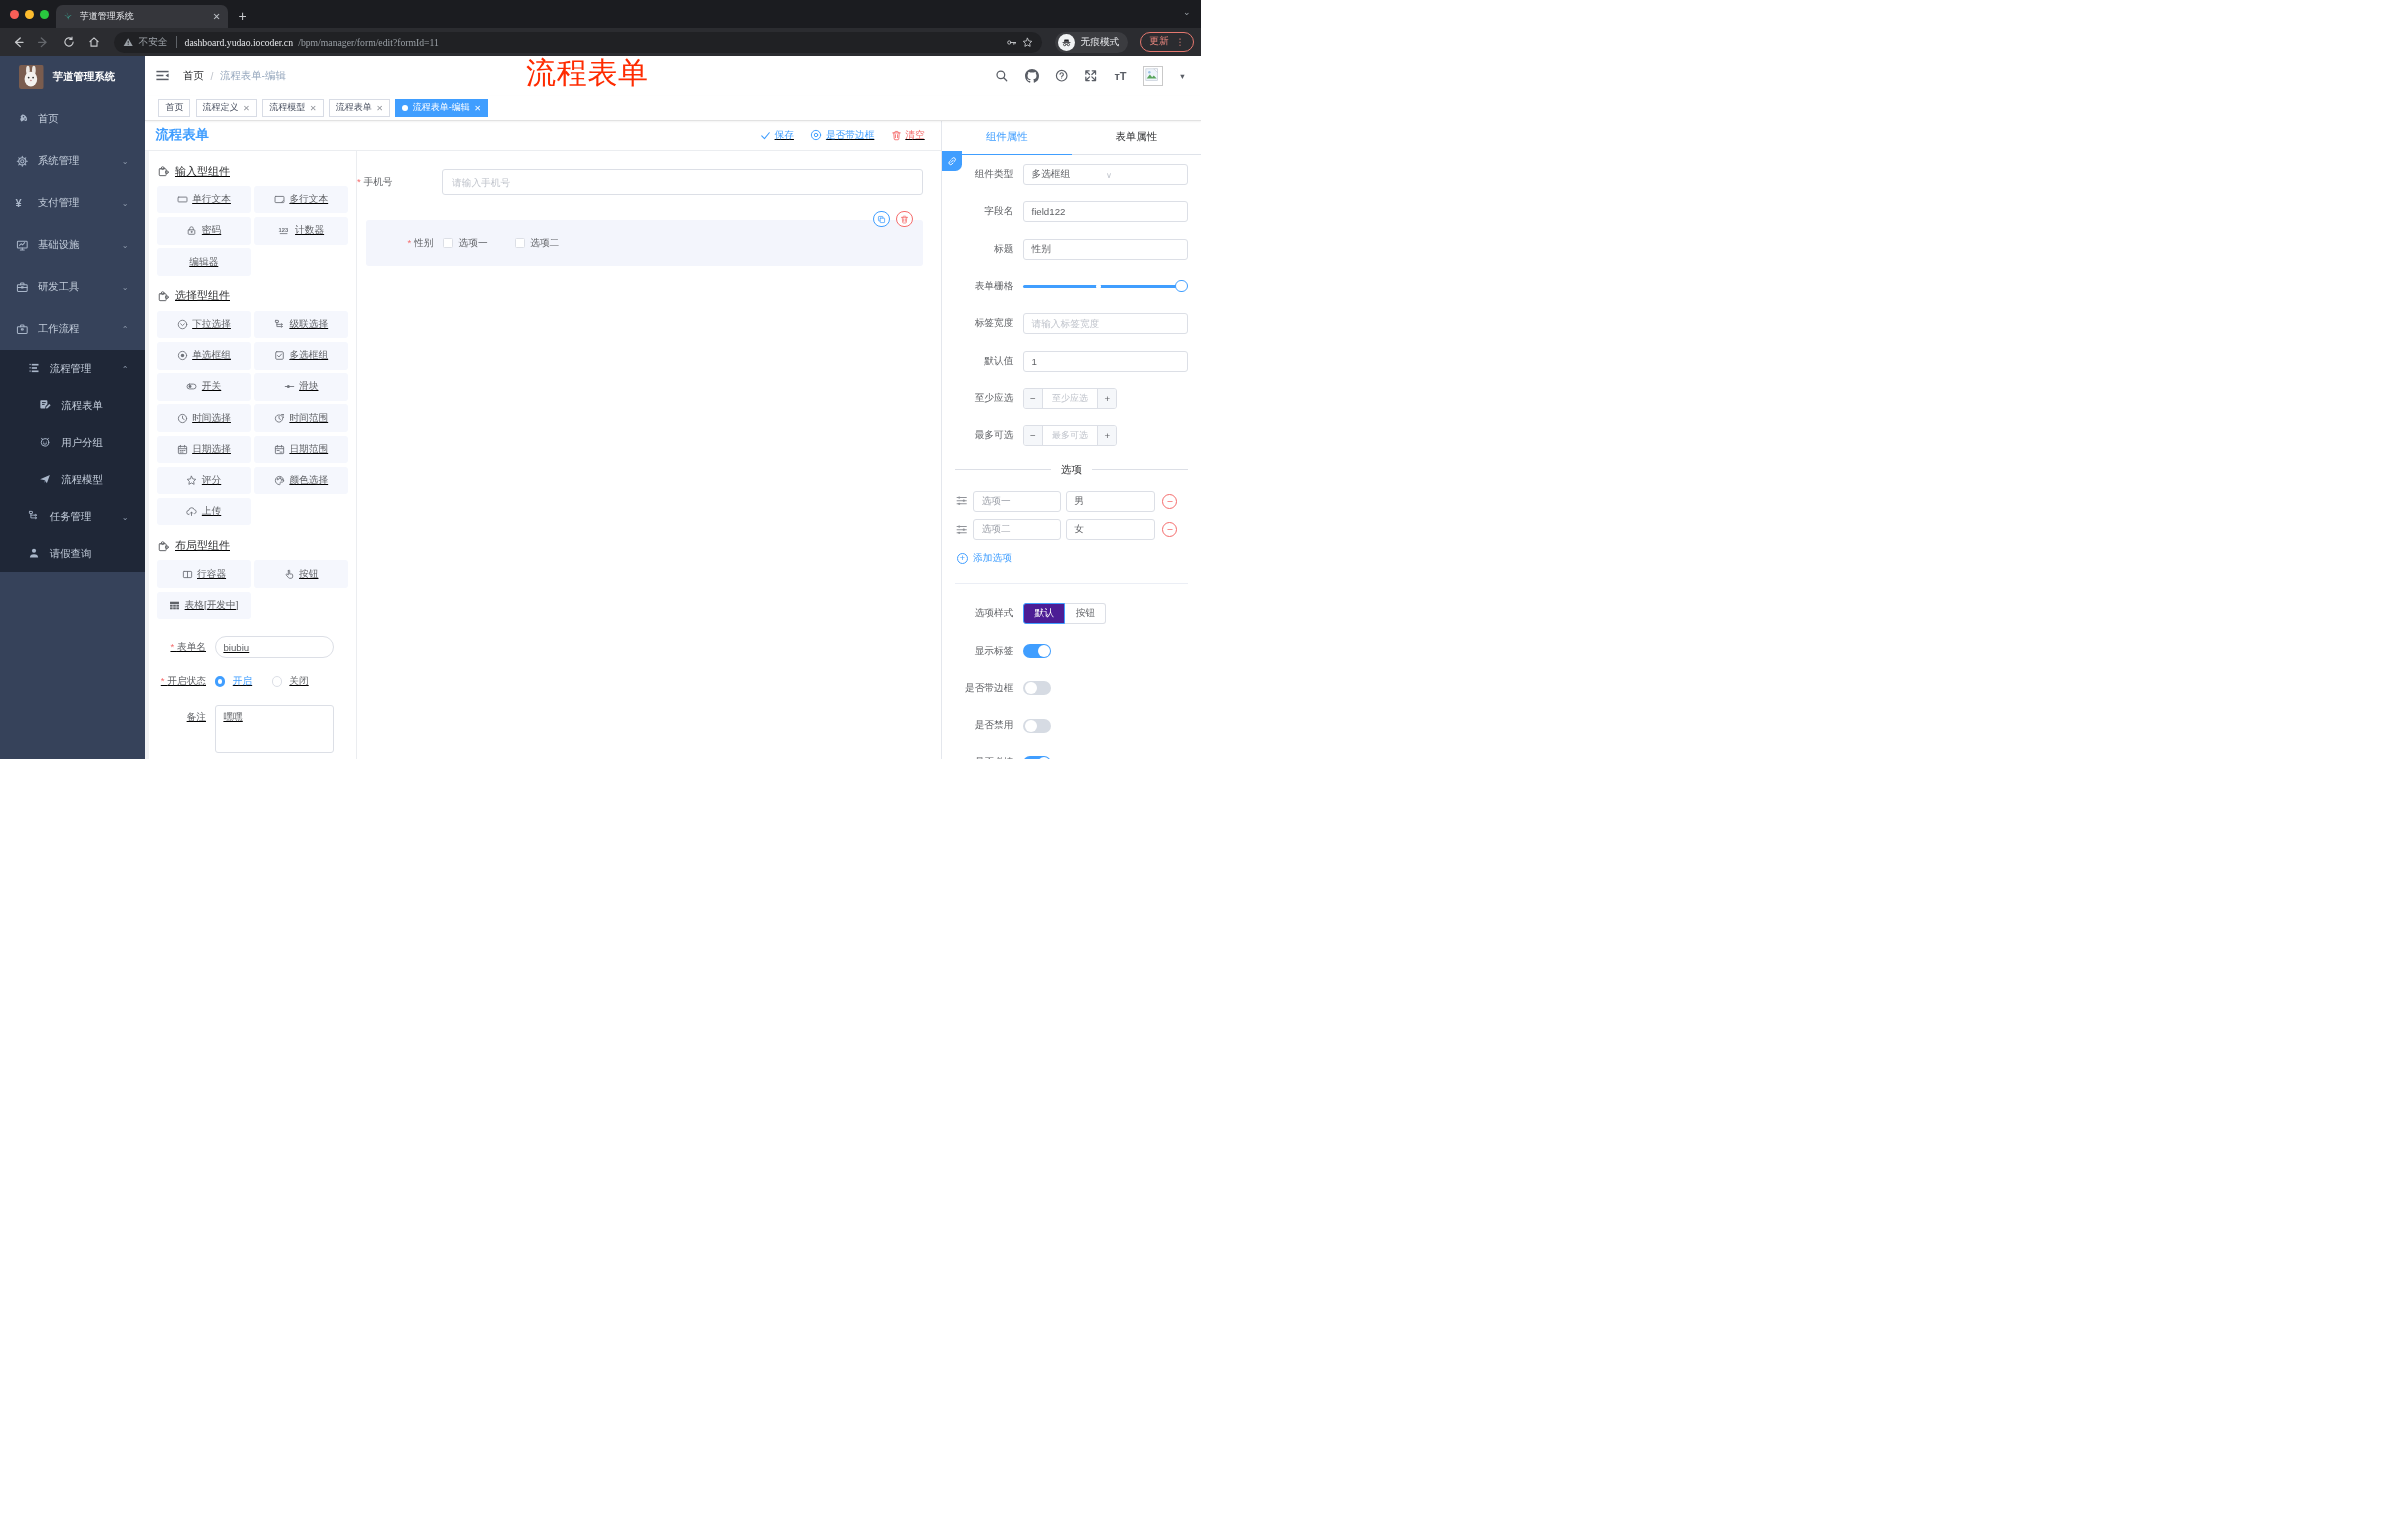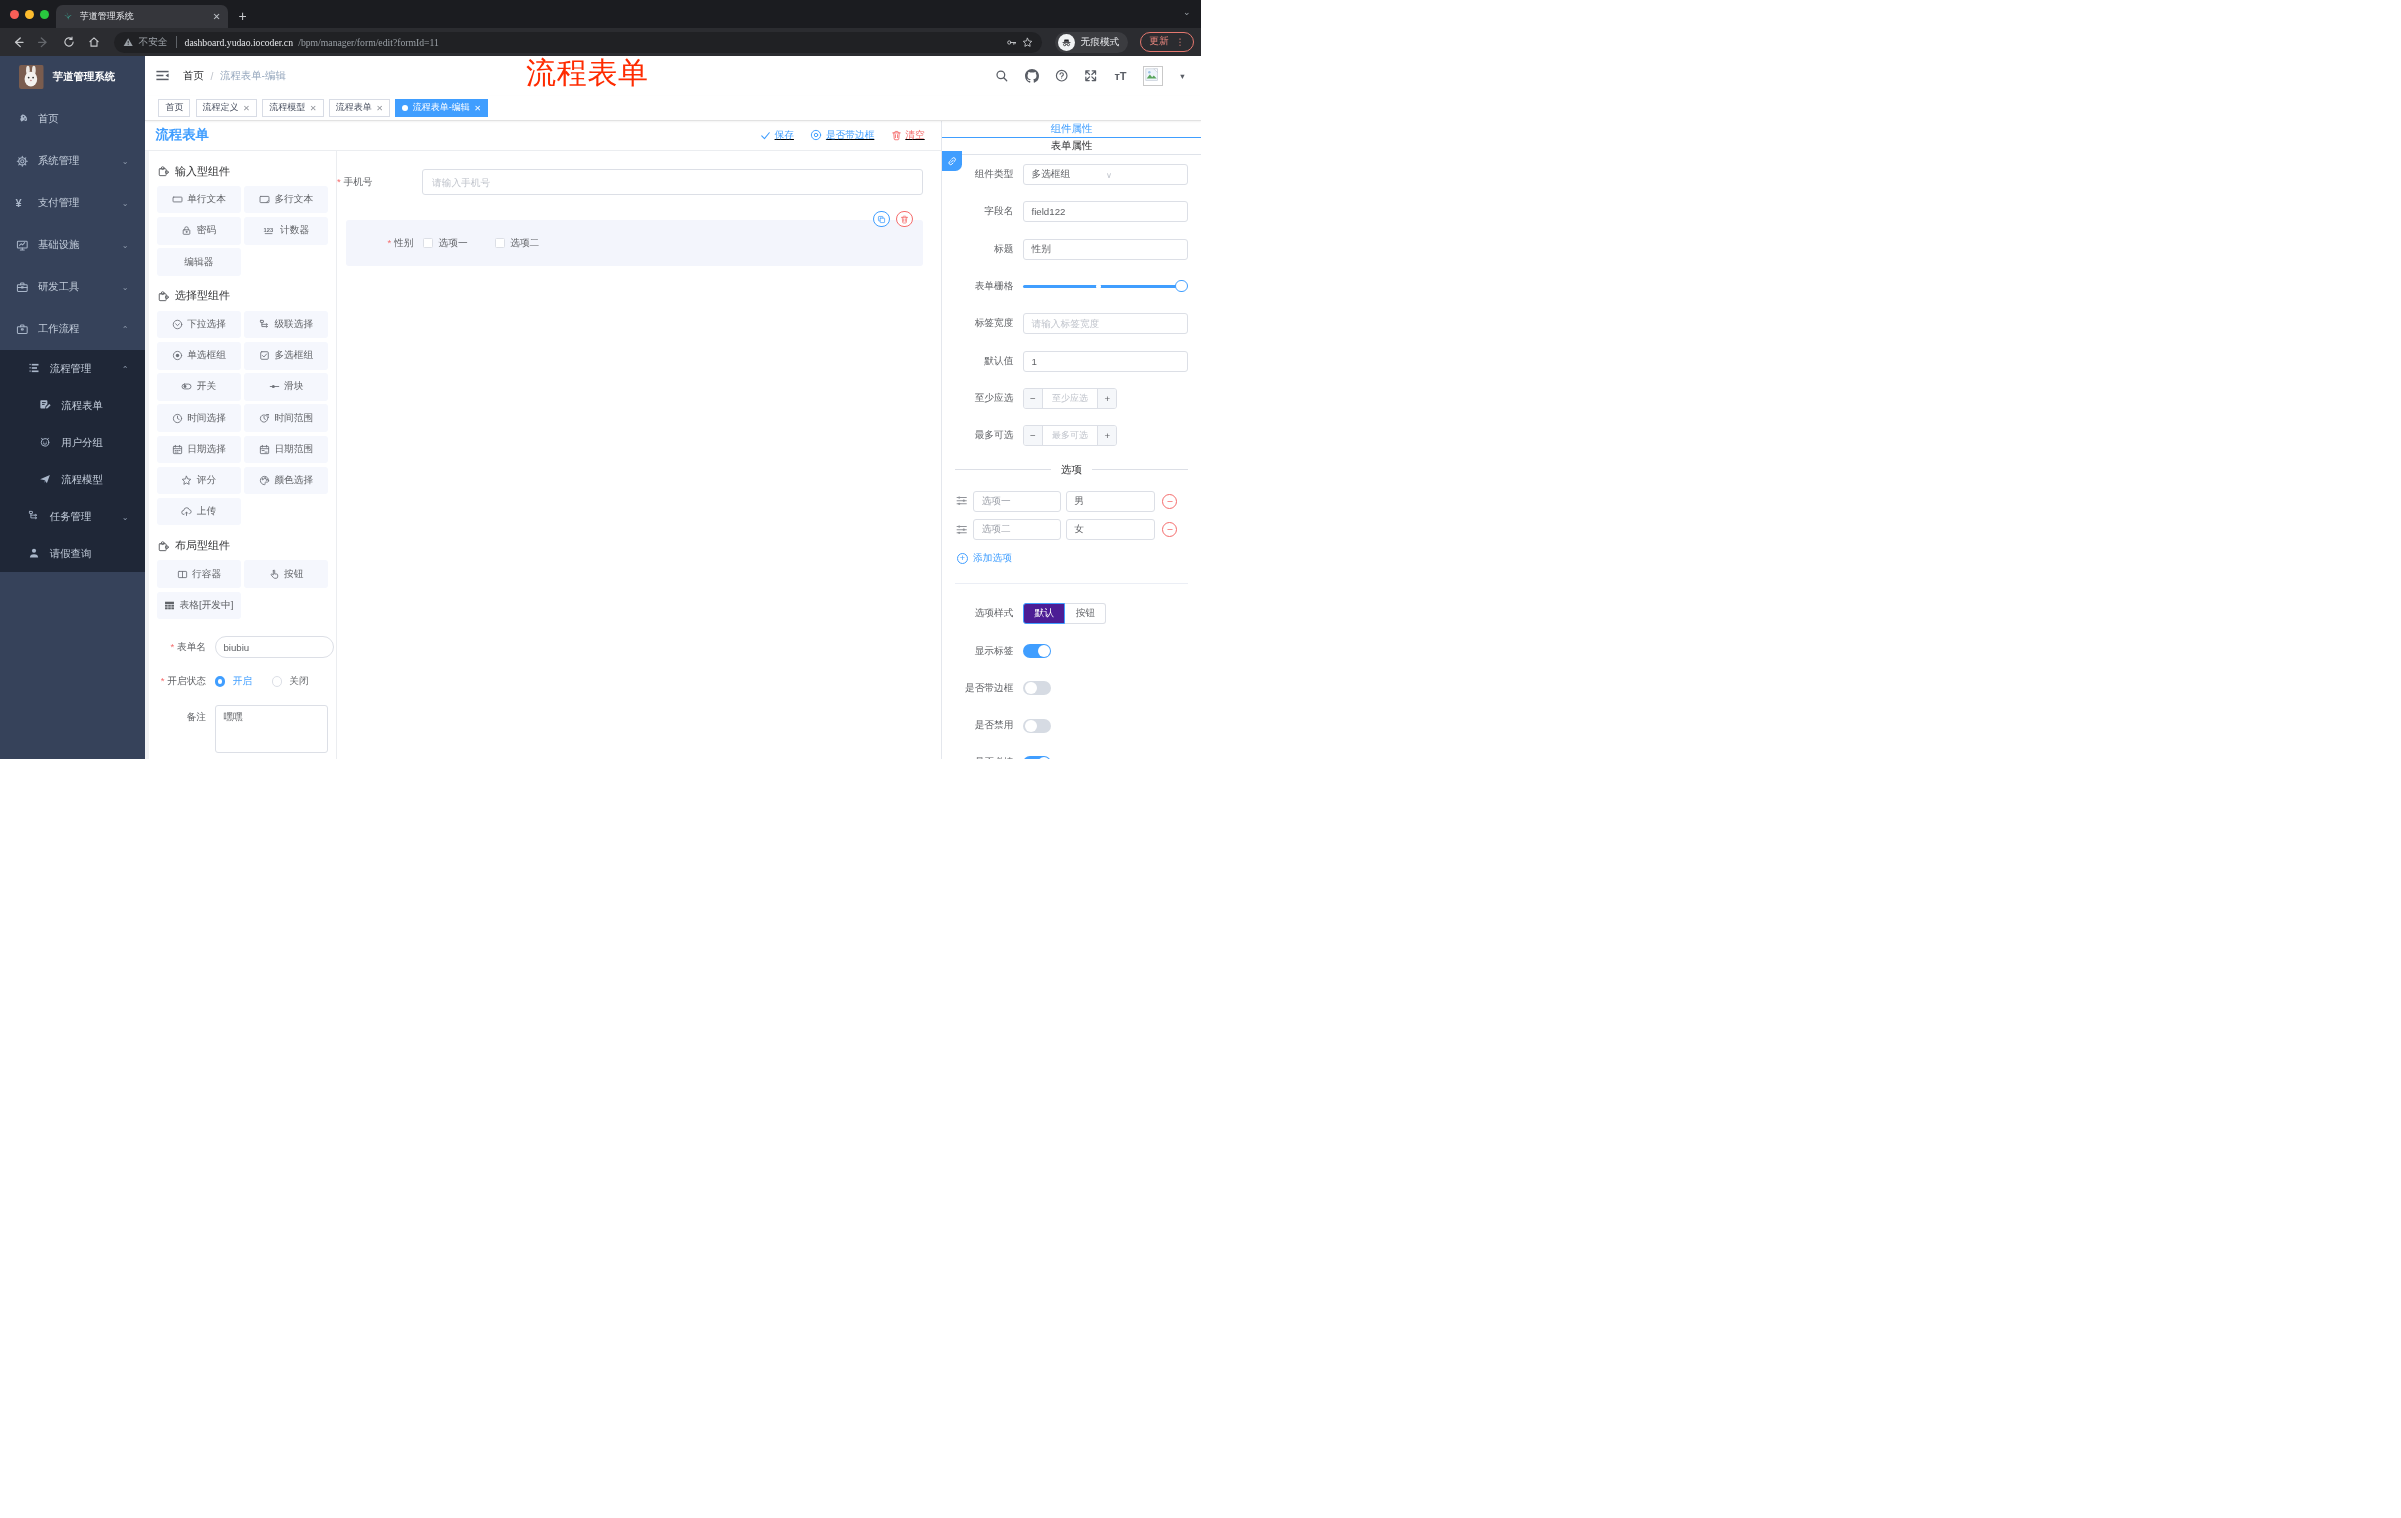--- a/index.html
+++ b/index.html
@@ -69,21 +69,21 @@
 .content { flex:1; display:flex; min-height:0; }
 .leftcol { flex:1; display:flex; flex-direction:column; min-width:0; }
 .dhead { height:30.5px; border-bottom:0.7px solid #ebedf0; display:flex; align-items:center; }
 .dtitle { width:183px; padding-left:10.4px; color:#409eff; font-size:13.4px; font-weight:600; }
 .dtools { flex:1; display:flex; justify-content:flex-end; align-items:center; gap:16.3px; padding-right:16.3px; font-size:9.7px;text-decoration:underline; }
 .dtool { display:flex; align-items:center; gap:3.7px; color:#409eff; }
 .dtool.danger { color:#f56c6c; }
 .dbody { flex:1; display:flex; min-height:0; }
 
 
-.palette { width:192px; border-right:0.7px solid #ebedf0; padding:0 8.2px 15px 12px; position:relative; flex-shrink:0; overflow:hidden; }
+.palette { width:212px; border-right:0.7px solid #ebedf0; padding:0 8.2px 15px 12px; position:relative; flex-shrink:0; overflow:hidden;text-decoration:underline; }
 .scroll-strip { position:absolute; left:0; top:0; bottom:0; width:3.7px; background:#f1f2f4; }
 .psec { margin-top:12.6px; display:flex; align-items:center; gap:6px; font-size:11px; color:#303133; }
 .psec .pz { color:#606266; display:flex; }
 .pgrid { margin-top:7.4px; display:grid; grid-template-columns:1fr 1fr; gap:3.7px; }
 .pitem { height:27.5px; background:#f5f7fd; border-radius:3px; display:flex; align-items:center; justify-content:center; gap:4.5px; font-size:9.7px; color:#606266; }
 .pitem .pic { display:flex; color:#6f737a; }
 .meta-row { display:flex; align-items:center; margin-top:17px; }
 .meta-label { width:58px; text-align:right; font-size:9.7px; color:#606266; padding-right:9px; flex-shrink:0; }
 .req:before { content:"* "; color:#f56c6c; }
 .minput { width:119px; height:22px; border:0.7px solid #dcdfe6; border-radius:11px; font-size:9.7px; color:#606266; padding:0 7.4px; font-family:inherit; outline:none; }
@@ -107,21 +107,21 @@
 .cbgroup { display:flex; align-items:center; gap:27px; font-size:9.7px; color:#606266; }
 .cbitem { display:flex; align-items:center; gap:5.2px; }
 .cb { width:10.4px; height:10.4px; border:0.7px solid #dcdfe6; border-radius:1.5px; background:#fff; }
 .blk-ops { position:absolute; top:-9px; right:10.4px; display:flex; gap:6.7px; }
 .opcirc { width:16.3px; height:16.3px; border-radius:50%; background:#fff; display:flex; align-items:center; justify-content:center; }
 .opcirc.copy { border:0.7px solid #409eff; color:#409eff; }
 .opcirc.del { border:0.7px solid #f56c6c; color:#f56c6c; }
 
 
 .panel { width:260px; border-left:0.7px solid #e4e7ed; flex-shrink:0; position:relative; overflow:hidden; }
-.ptabs { height:34px; display:flex;flex-direction:column; }
+.ptabs { height:34px; display:flex; }
 .ptab { flex:1; display:flex; align-items:center; justify-content:center; font-size:10.4px; color:#303133; border-bottom:0.7px solid #dfe3ea; }
 .ptab.active { color:#409eff; border-bottom:1.5px solid #409eff; }
 .link-btn { position:absolute; left:0; top:30.5px; width:20px; height:20px; background:#409eff; border-radius:0 0 6.7px 0; display:flex; align-items:center; justify-content:center; color:#fff; z-index:2; }
 .pbody { padding:9.7px 13.4px 0 13.4px; }
 .prow { display:flex; align-items:center; margin-bottom:16.3px; min-height:21px; }
 .plabel { width:58px; text-align:right; font-size:9.7px; color:#606266; margin-right:9.7px; flex-shrink:0; }
 .pinput { flex:1; height:21px; border:0.7px solid #dcdfe6; border-radius:3px; font-size:9.7px; color:#606266; padding:0 7.4px; font-family:inherit; outline:none; min-width:0; }
 .pselect { flex:1; height:21px; border:0.7px solid #dcdfe6; border-radius:3px; display:flex; align-items:center; padding:0 6px 0 7.4px; font-size:9.7px; color:#606266; }
 .pselect span { flex:1; }
 .sel-caret { color:#c0c4cc; font-size:8.2px; }

